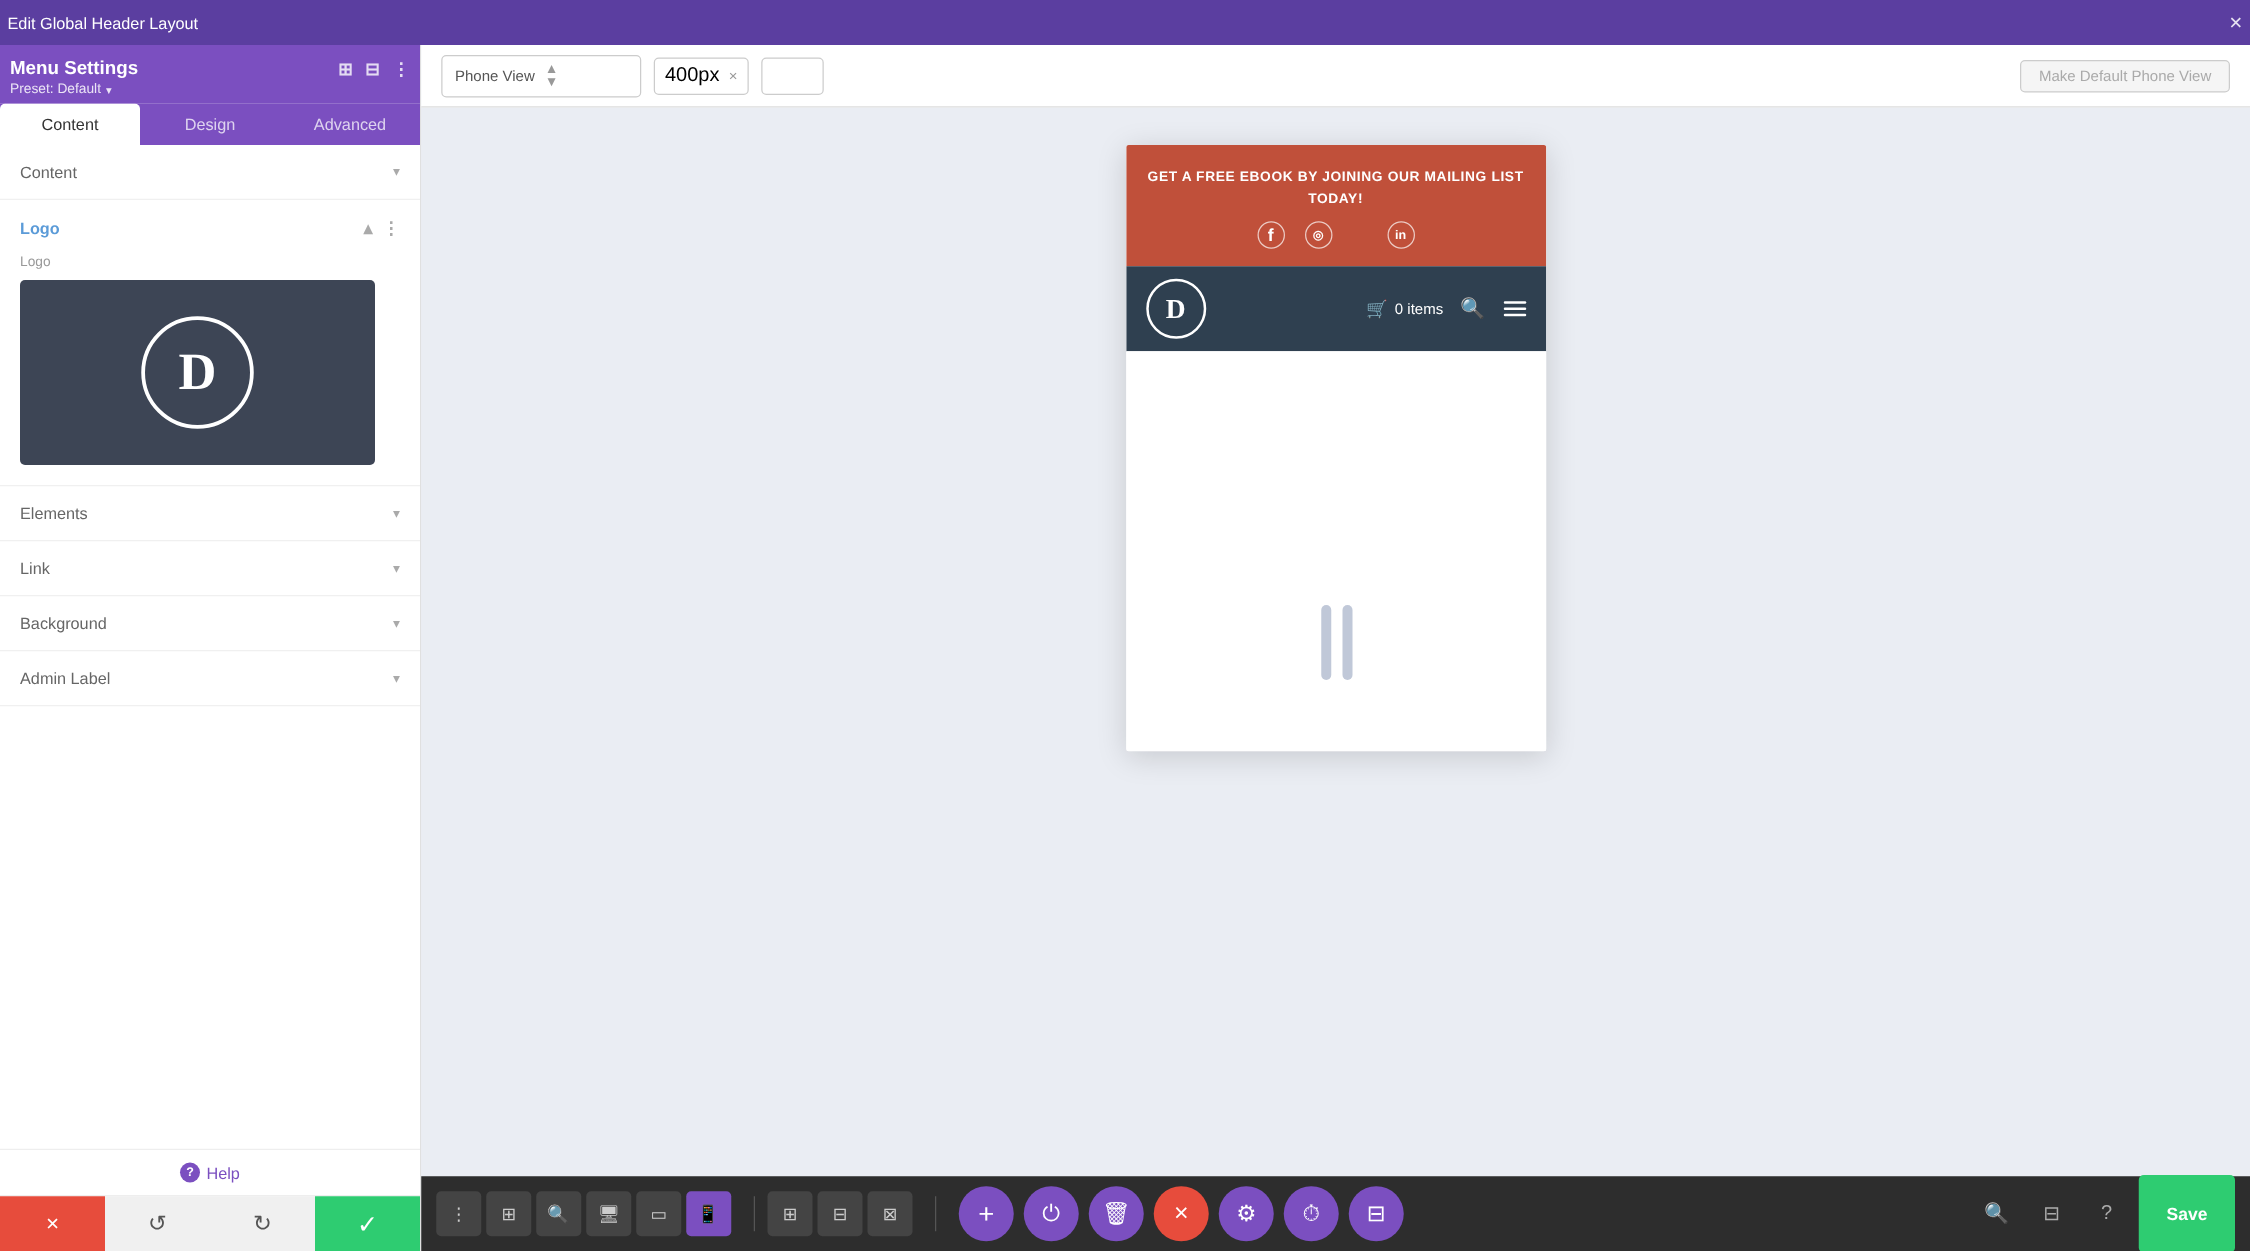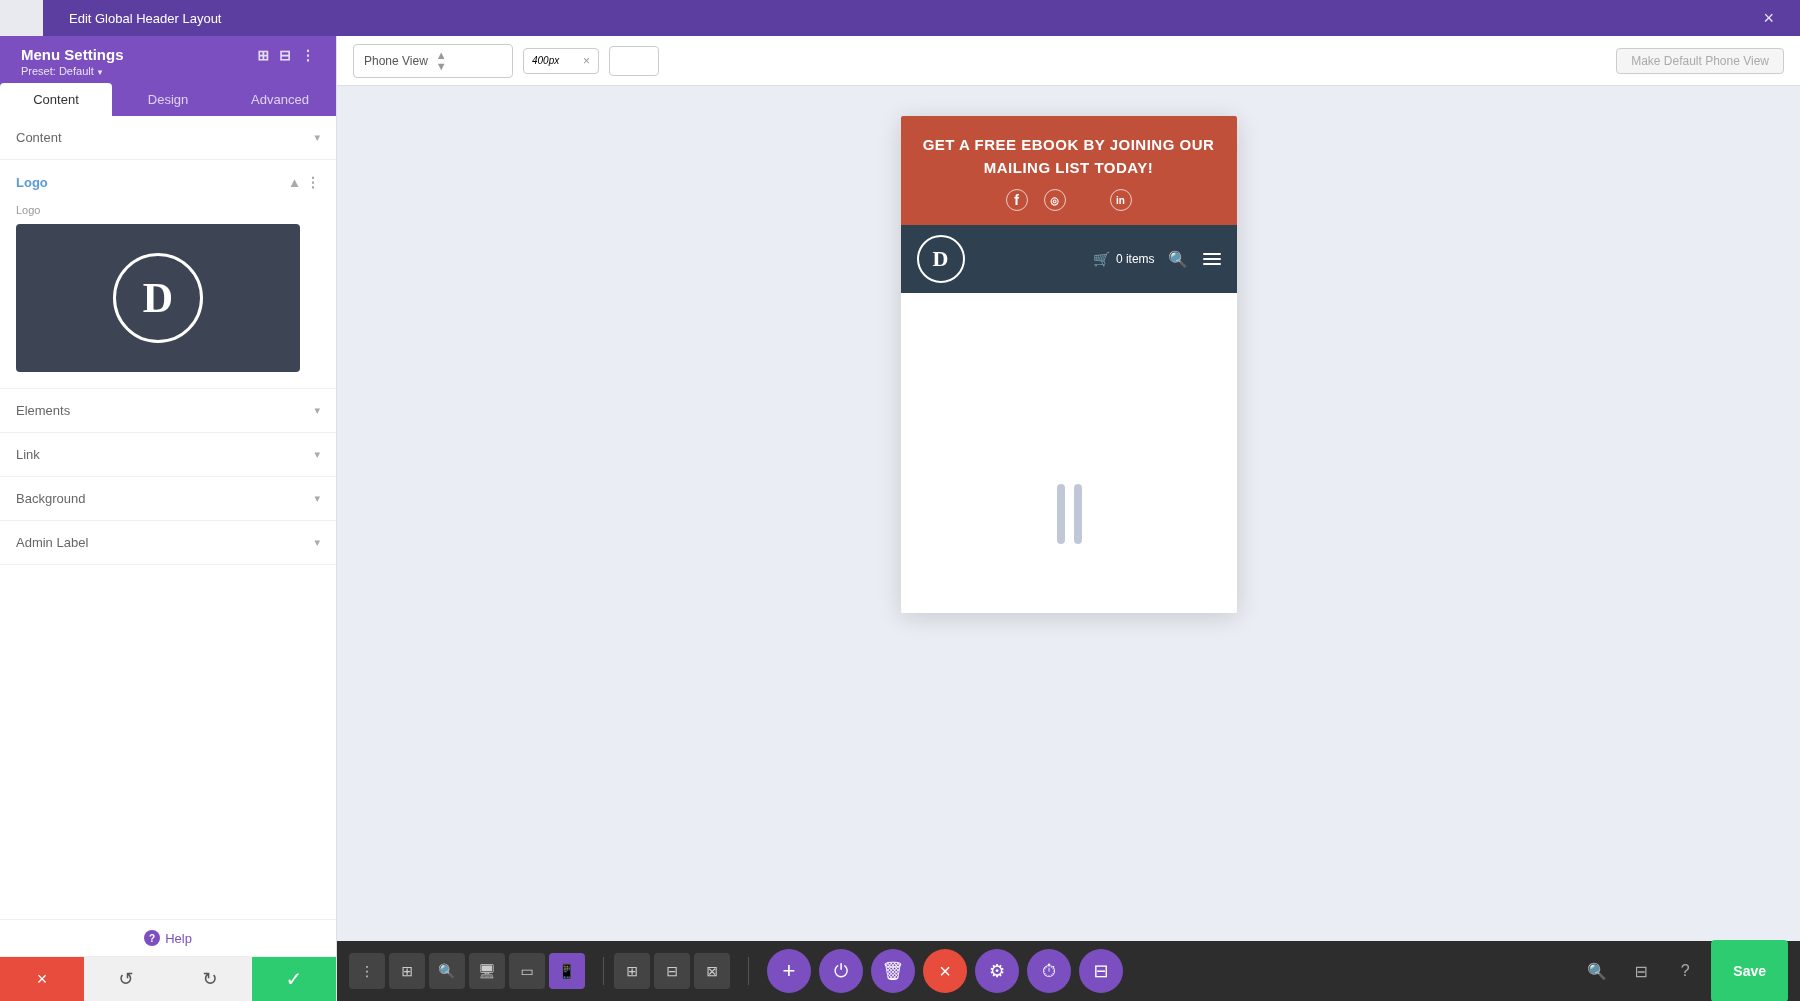--- a/index.html
+++ b/index.html
@@ -6,25 +6,24 @@
     body { font-family: -apple-system, BlinkMacSystemFont, 'Segoe UI', sans-serif; background: #e8eaf0; width: 1800px; height: 1001px; overflow: hidden; display: flex; flex-direction: column; }
 
     
     .title-bar {
       background: #5b3ea0;
       color: white;
       height: 36px;
       display: flex;
       align-items: center;
       justify-content: space-between;
-      padding: 0 26px;
+      padding: 0 6px;
       font-size: 13px;
       font-weight: 500;
       flex-shrink: 0;
-      margin-left: 43px;
     }
     .title-bar-close {
       font-size: 18px;
       cursor: pointer;
       opacity: 0.85;
     }
 
     
     .main-layout {
       display: flex;
@@ -38,21 +37,21 @@
       background: #fff;
       display: flex;
       flex-direction: column;
       flex-shrink: 0;
       border-right: 1px solid #e0e0e0;
     }
 
     
     .panel-header {
       background: #7b4fc0;
-      padding: 10px 21px 6px;
+      padding: 10px 8px 6px;
     }
     .panel-title {
       color: white;
       font-size: 15px;
       font-weight: 600;
       display: flex;
       align-items: center;
       justify-content: space-between;
     }
     .panel-title-icons {
@@ -286,22 +285,21 @@
       border-radius: 4px;
       padding: 5px 8px;
       font-size: 12px;
       color: #555;
       gap: 6px;
     }
     .px-input input {
       border: none;
       outline: none;
       width: 45px;
-      font-size: 10px;
-      font-style: italic;
+      font-size: 16px;
     }
     .px-close {
       cursor: pointer;
       color: #999;
       font-size: 12px;
     }
     .px-extra {
       border: 1px solid #ccc;
       border-radius: 4px;
       padding: 5px 10px;
@@ -356,21 +354,21 @@
     }
 
     
     .preview-top-bar {
       background: #c0503a;
       padding: 18px 16px 14px;
       text-align: center;
     }
     .preview-top-text {
       color: white;
-      font-size: 15px;
+      font-size: 11px;
       font-weight: 700;
       letter-spacing: 0.5px;
       text-transform: uppercase;
       line-height: 1.5;
       margin-bottom: 10px;
     }
     .preview-social-icons {
       display: flex;
       justify-content: center;
       gap: 16px;

